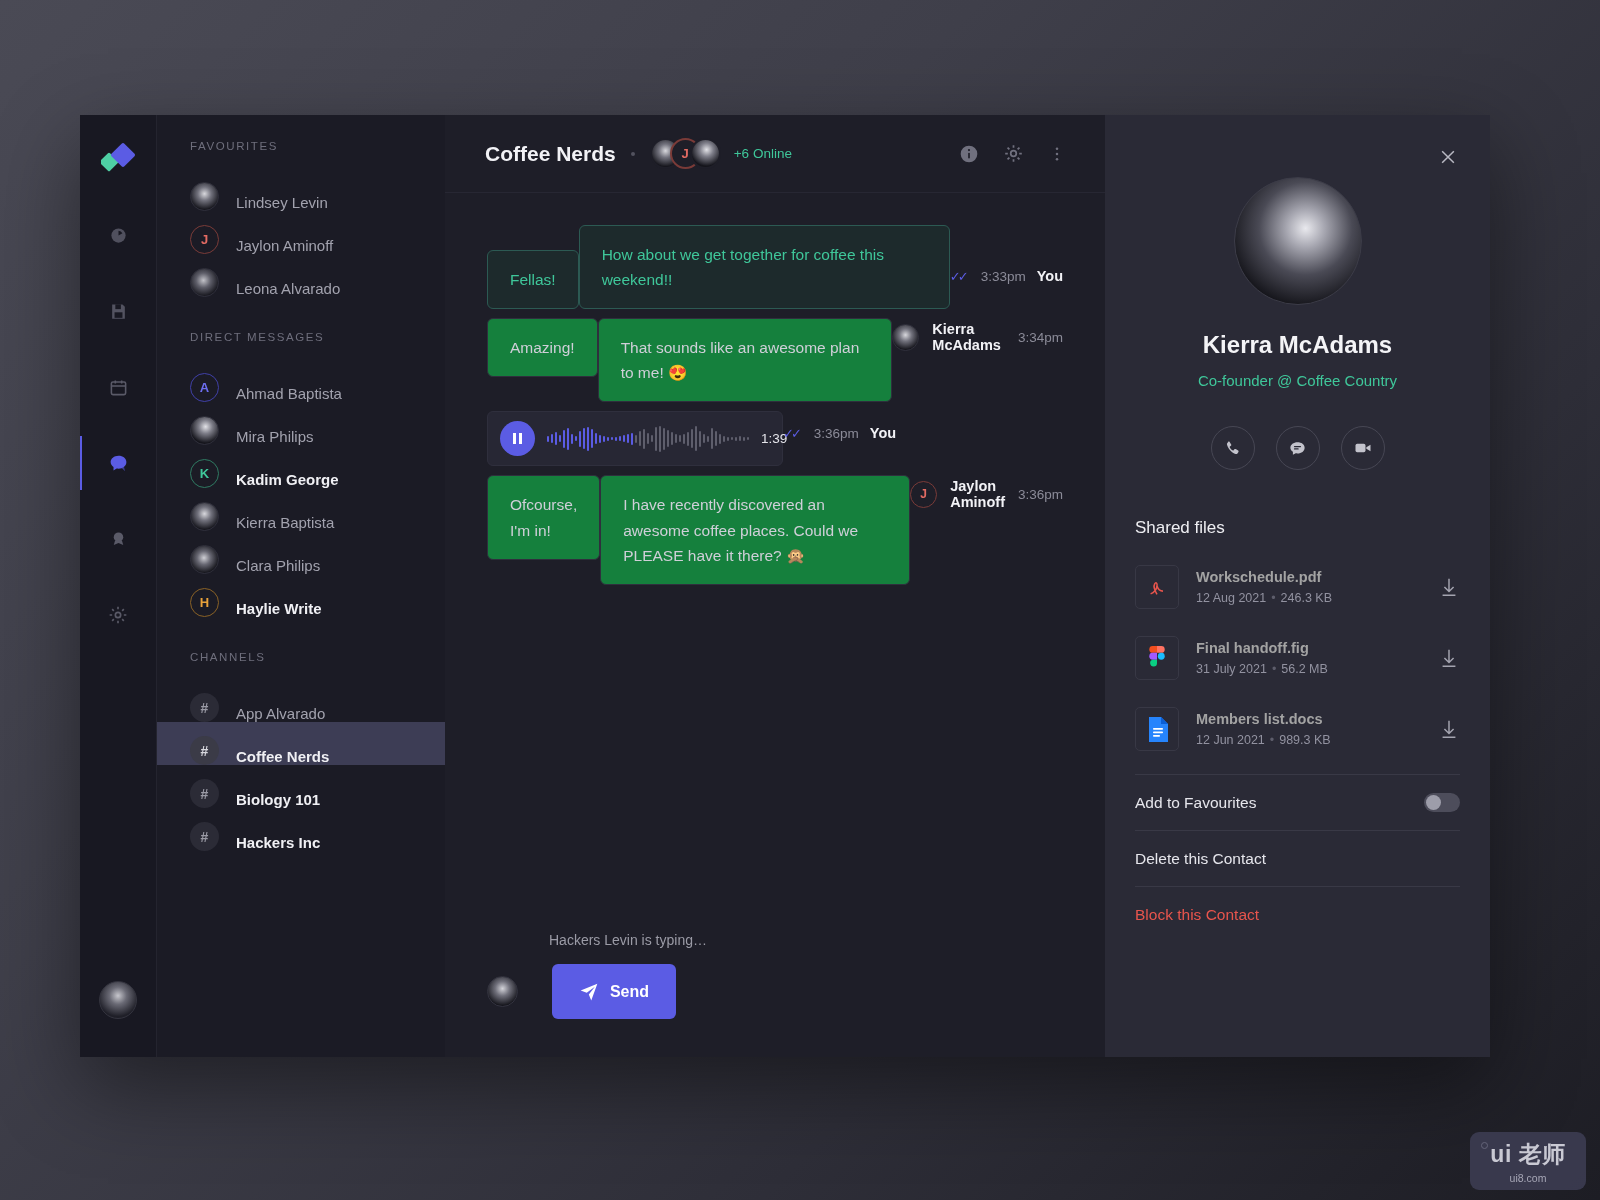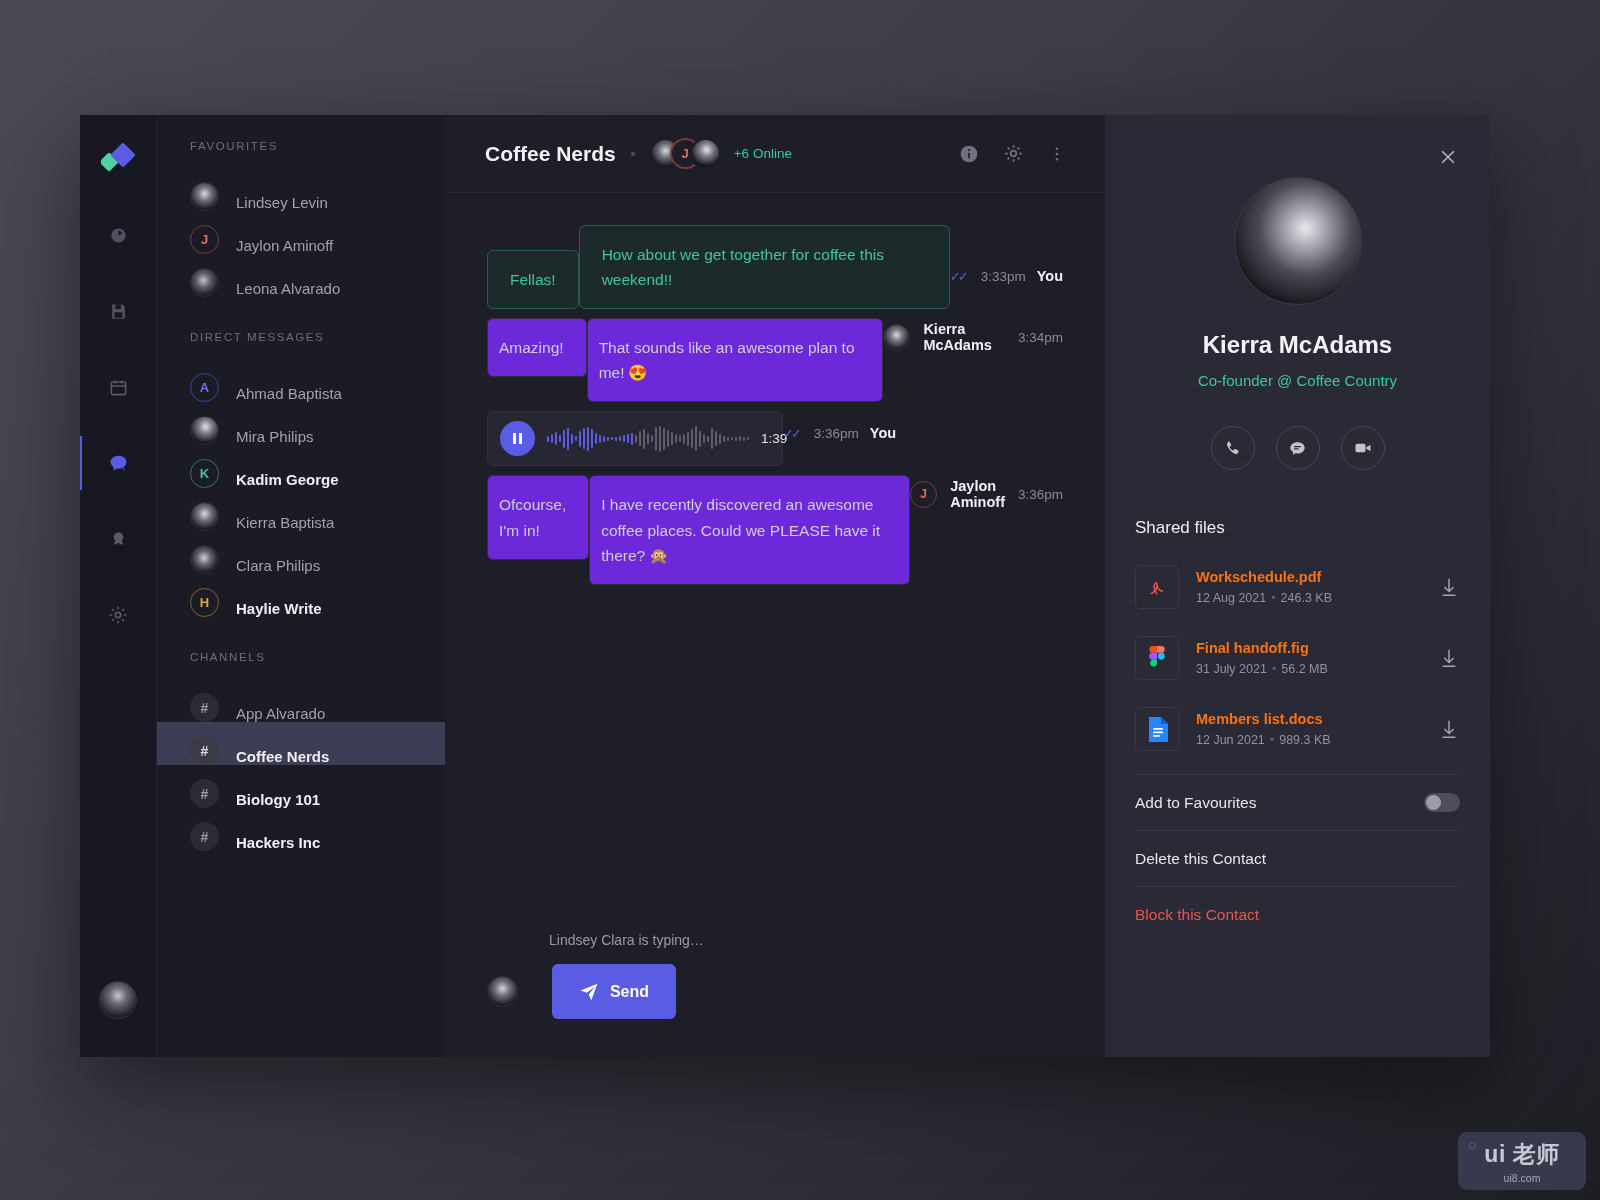--- a/index.html
+++ b/index.html
@@ -144,21 +144,21 @@
 
   .bubble {
     border-radius: 6px;
     padding: 16px 22px;
     font-size: 15.5px;
     line-height: 1.62;
     margin-bottom: 9px;
     max-width: 560px;
   }
   .bubble.out { background: #1d2a2c; border: 1px solid #2c5a53; color: #3fc79a; }
-  .bubble.in  { background: #6d28d9; border: 1px solid #2f2f3d; color: #cfcfd8; padding-left: 11px; }
+  .bubble.in  { background: #15803d; border: 1px solid #2f2f3d; color: #cfcfd8; }
 
   .meta {
     display: flex; align-items: center; gap: 11px;
     font-size: 13.5px; color: #8b8b98;
     margin-top: 3px; margin-bottom: 34px;
   }
   .meta .who { color: #f2f2f6; font-weight: bold; font-size: 14.5px; }
   .meta .ticks { color: #5b5ce4; font-size: 13px; letter-spacing: -3px; margin-right: 4px; }
   .meta.in { gap: 13px; }
   .meta.in .av { width: 27px; height: 27px; flex: 0 0 27px; margin-right: 0; }
@@ -235,38 +235,38 @@
     display: flex; align-items: center; justify-content: center; cursor: pointer;
   }
   #shared-title { font-size: 17px; color: #eeeef2; margin-top: 48px; margin-bottom: 22px; }
   .file-row { display: flex; align-items: center; height: 54px; margin-bottom: 17px; }
   .file-icon {
     width: 44px; height: 44px; border-radius: 5px; border: 1px solid #383845;
     flex: 0 0 44px; margin-right: 17px;
     display: flex; align-items: center; justify-content: center;
   }
   .file-info { flex: 1 1 auto; min-width: 0; }
-  .file-name { font-size: 14.5px; font-weight: bold; color: #f97316; }
+  .file-name { font-size: 14.5px; font-weight: bold; color: #a3a3a3; }
   .file-sub { font-size: 12.5px; color: #9292a0; margin-top: 6px; }
   .file-sub .sep { color: #5d5d6b; margin: 0 5px; }
   .dl-btn { width: 22px; height: 22px; color: #a4a4b0; cursor: pointer; flex: 0 0 22px; }
   .hr { height: 1px; background: #393946; }
   .opt-row {
     display: flex; align-items: center; justify-content: space-between;
     height: 55px; font-size: 15.5px; color: #e6e6ec; cursor: pointer;
   }
   .opt-row.danger { color: #e8554d; }
   .toggle { width: 36px; height: 19px; border-radius: 10px; background: #4d4d5b; position: relative; cursor: pointer; }
   .toggle i { position: absolute; left: 2px; top: 2px; width: 15px; height: 15px; border-radius: 50%; background: #9d9daa; }
   .mt18 { margin-top: 18px; }
 
   
   #watermark {
     position: absolute; right: 14px; bottom: 10px;
-    width: 128px; height: 58px; border-radius: 9px;
+    width: 116px; height: 58px; border-radius: 9px;
     background: #3c3c52; opacity: .9;
     display: flex; flex-direction: column; align-items: center; justify-content: center;
   }
   #watermark .wm-dot { position: absolute; left: 11px; top: 10px; width: 7px; height: 7px; border-radius: 50%; border: 1px solid #6c6c82; }
   #wm-main { font-size: 23px; color: #dcdce6; font-weight: bold; letter-spacing: .5px; }
   #wm-sub { font-size: 10.5px; color: #b6b6c6; margin-top: 2px; }
 </style>
 </head>
 <body>
 
@@ -520,21 +520,21 @@
         <div class="bubble in" style="max-width:405px">I have recently discovered an awesome coffee places. Could we PLEASE have it there? 🙊</div>
         <div class="meta in">
           <span class="av" style="border-color:#7a3b38;color:#e36b63;font-size:12px">J</span>
           <span class="who">Jaylon Aminoff</span>
           <span>3:36pm</span>
         </div>
       </div>
     </section>
 
     <div id="composer-wrap">
-      <div id="typing">Lindsey Clara is typing…</div>
+      <div id="typing">Hackers Levin is typing…</div>
       <div id="composer">
         <span class="composer-av"></span>
         <button id="send-btn">
           <svg width="20" height="20" viewBox="0 0 24 24" fill="currentColor">
             <path d="M22 2L2 10.2l7.3 2.8L19 5.6l-7.2 9.5 2.9 7.1z"></path>
           </svg>
           <span>Send</span>
         </button>
       </div>
     </div>

